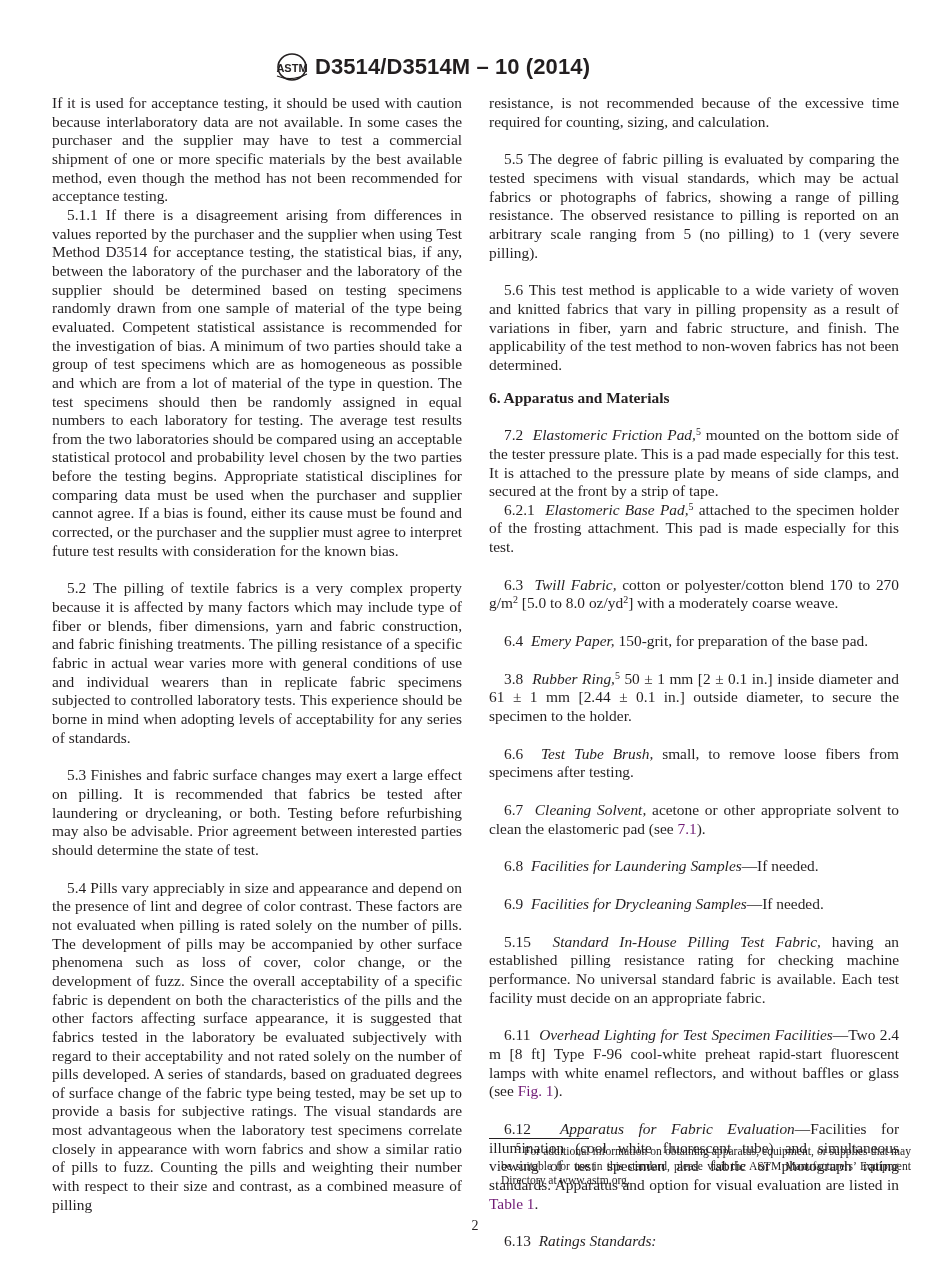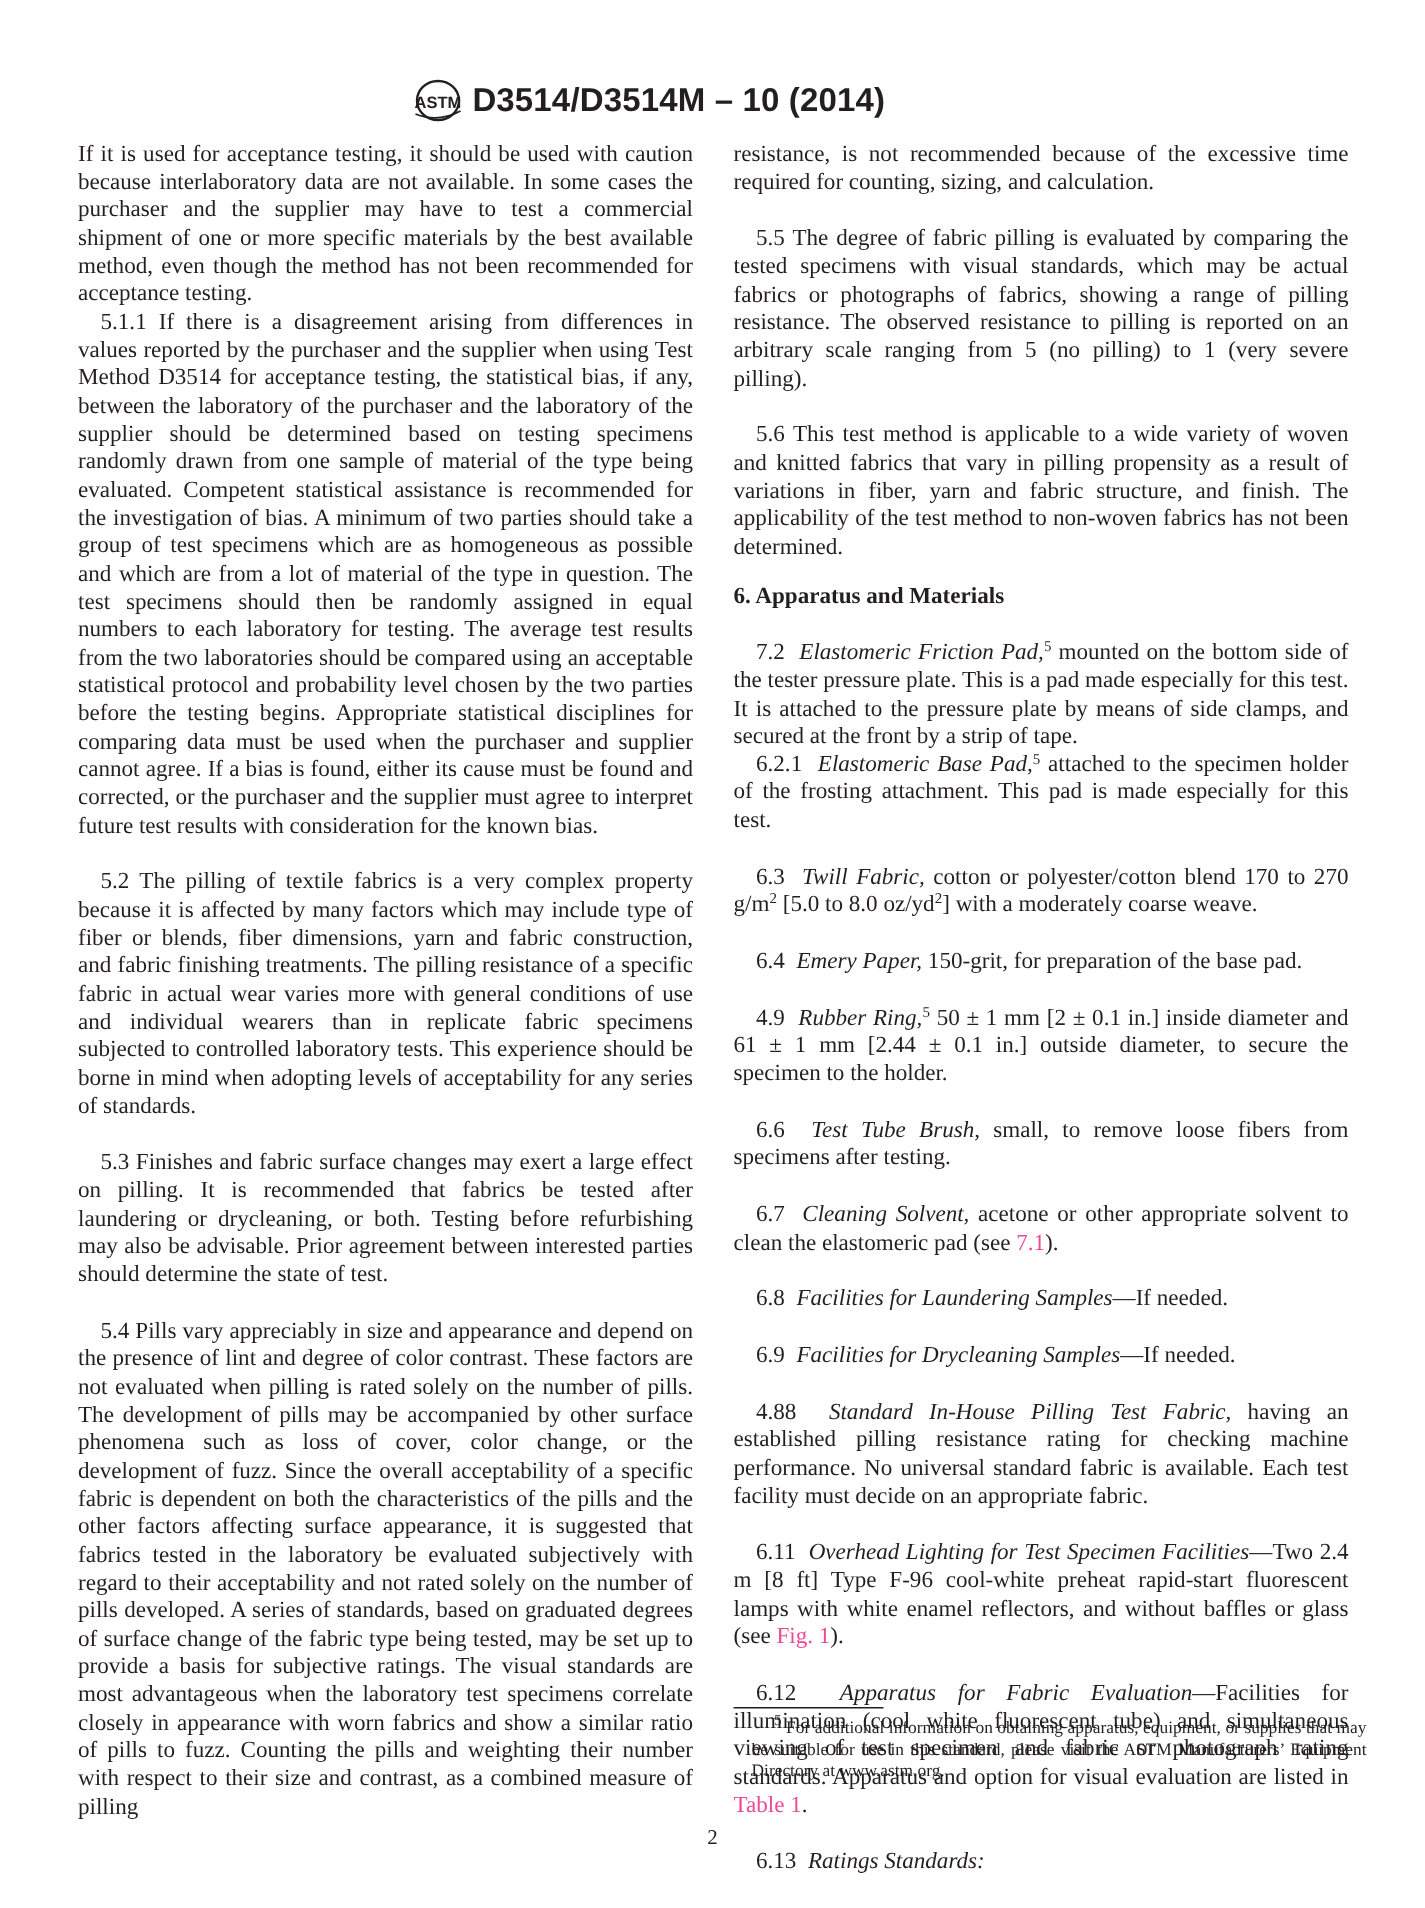--- a/index.html
+++ b/index.html
@@ -7,21 +7,21 @@
     .header { position: absolute; top: 52px; left: 0; width: 865px; display: flex; justify-content: center; align-items: center; gap: 6px; }
     .logo { width: 34px; height: 30px; display: inline-block; }
     .doc-id { font-family: "Liberation Sans", sans-serif; font-weight: bold; font-size: 22px; letter-spacing: 0.1px; }
     .col { position: absolute; top: 94px; width: 410px; font-family: "Liberation Serif", serif; font-size: 15.4px; line-height: 18.65px; text-align: justify; }
     .col.left { left: 52px; }
     .col.right { left: 489px; }
     p { margin: 0; text-indent: 0; }
     p.ind { text-indent: 15px; }
     p.gap { margin-top: 19px; }
     .sec-head { font-weight: bold; margin-top: 14px; margin-bottom: 5px; text-indent: 0; }
-    .link { color: #ec4899; }
+    .link { color: #701a75; }
     sup { font-size: 10px; line-height: 0; vertical-align: 5px; }
     .footnote-rule { position: absolute; left: 489px; top: 1138px; width: 100px; height: 1px; background: #231f20; }
     .footnote { position: absolute; left: 501px; top: 1145px; width: 410px; font-family: "Liberation Serif", serif; font-size: 11.6px; line-height: 14.5px; text-align: justify; text-indent: 15px; }
     .page-num { position: absolute; top: 1218px; left: 0; width: 950px; text-align: center; font-family: "Liberation Serif", serif; font-size: 14px; }
   </style>
 </head>
 <body>
 
 <div class="header">
   <svg class="logo" viewBox="0 0 34 30">
@@ -62,21 +62,21 @@
     <span>6.3</span>&nbsp;
     <i>Twill Fabric,</i><span> cotton or polyester/cotton blend 170 to 270 g/m</span><sup>2</sup><span>  [5.0 to 8.0 oz/yd</span><sup>2</sup><span>] with a moderately coarse weave.</span>
   </p>
 
   <p class="ind gap">
     <span>6.4</span>&nbsp;
     <i>Emery Paper,</i><span> 150-grit, for preparation of the base pad.</span>
   </p>
 
   <p class="ind gap">
-    <span>4.9</span>&nbsp;
+    <span>3.8</span>&nbsp;
     <i>Rubber Ring,</i><sup>5</sup><span> 50 ± 1 mm [2 ± 0.1 in.] inside diameter and 61 ± 1 mm [2.44 ± 0.1 in.] outside diameter, to secure the specimen to the holder.</span>
   </p>
 
   <p class="ind gap">
     <span>6.6</span>&nbsp;
     <i>Test Tube Brush,</i><span> small, to remove loose fibers from specimens after testing.</span>
   </p>
 
   <p class="ind gap">
     <span>6.7</span>&nbsp;
@@ -87,21 +87,21 @@
     <span>6.8</span>&nbsp;
     <i>Facilities for Laundering Samples</i><span>—If needed.</span>
   </p>
 
   <p class="ind gap">
     <span>6.9</span>&nbsp;
     <i>Facilities for Drycleaning Samples</i><span>—If needed.</span>
   </p>
 
   <p class="ind gap">
-    <span>4.88</span>&nbsp;
+    <span>5.15</span>&nbsp;
     <i>Standard In-House Pilling Test Fabric,</i><span> having an established pilling resistance rating for checking machine performance. No universal standard fabric is available. Each test facility must decide on an appropriate fabric.</span>
   </p>
 
   <p class="ind gap">
     <span>6.11</span>&nbsp;
     <i>Overhead Lighting for Test Specimen Facilities</i><span>—Two 2.4 m [8 ft] Type F-96 cool-white preheat rapid-start fluorescent lamps with white enamel reflectors, and without baffles or glass (see </span><span class="link">Fig. 1</span><span>).</span>
   </p>
 
   <p class="ind gap">
     <span>6.12</span>&nbsp;

